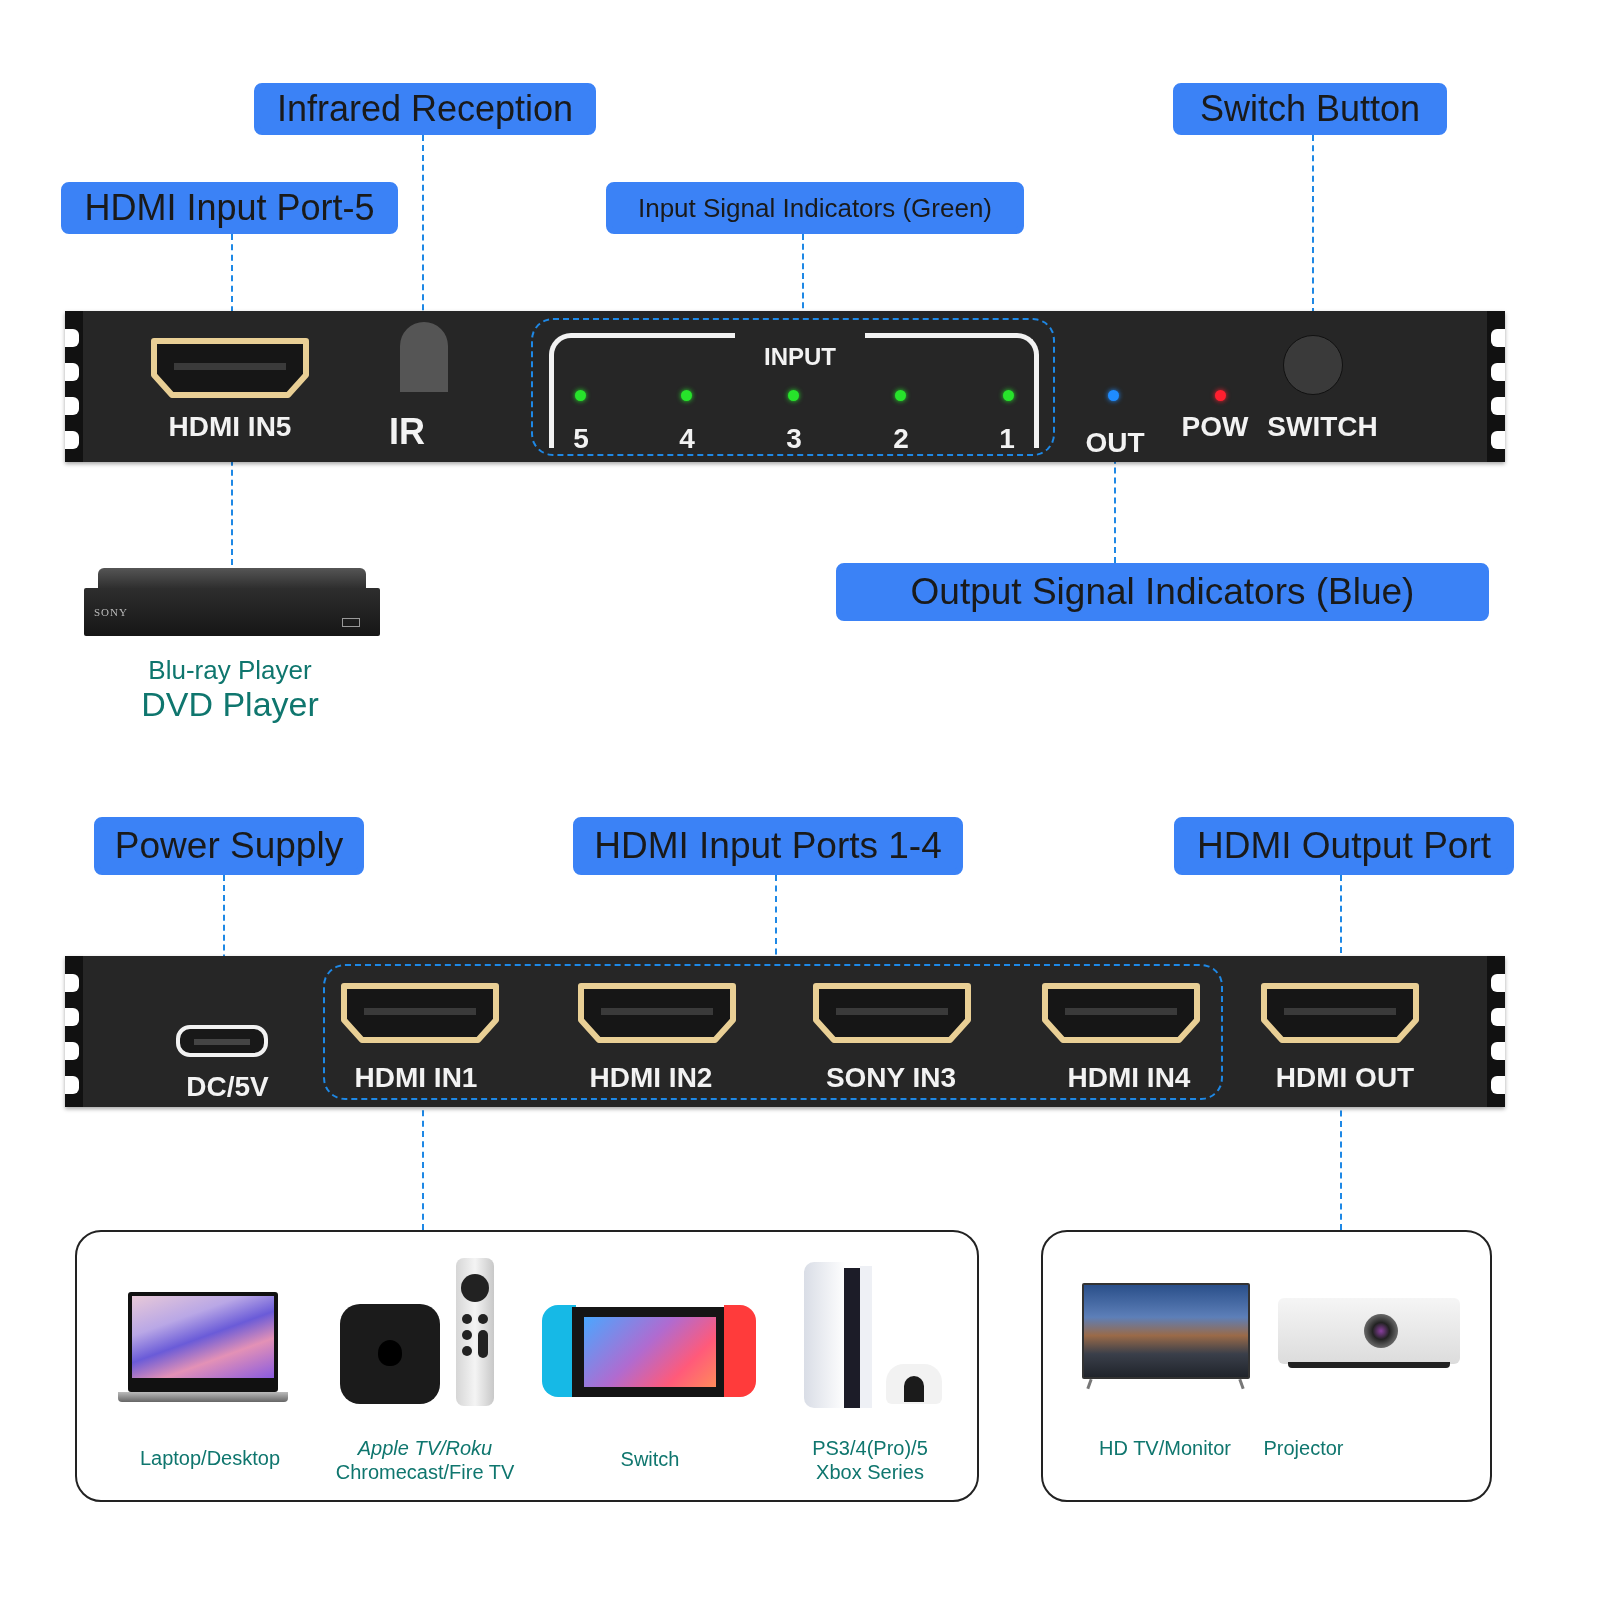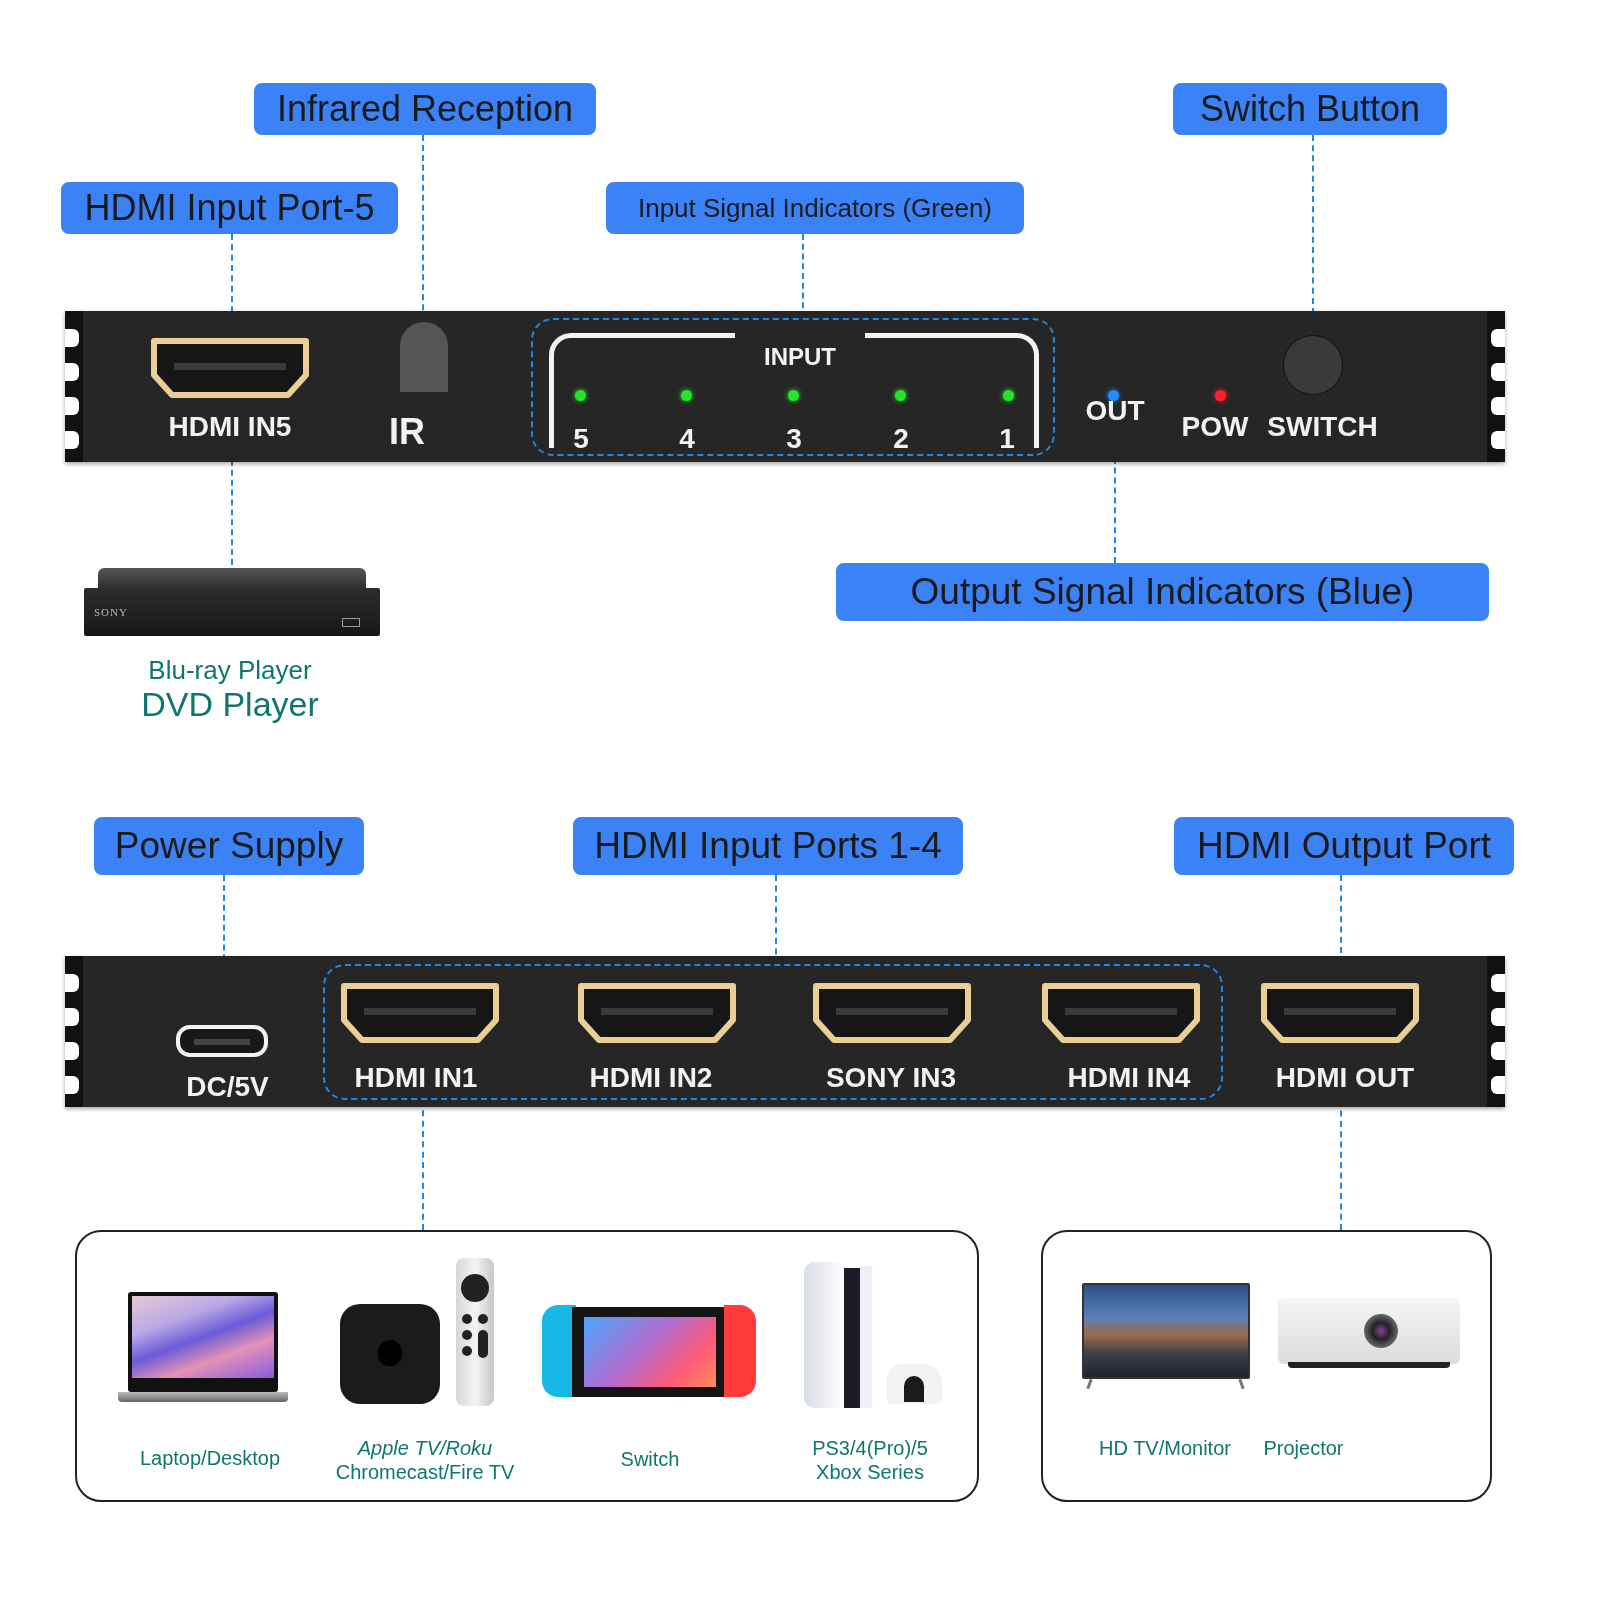--- a/index.html
+++ b/index.html
@@ -67,21 +67,21 @@
   <div class="led green" style="left:938px;top:79px;"></div>
 
   <div class="port-label" style="left:500px;top:112px;width:32px;font-size:28px;">5</div>
   <div class="port-label" style="left:606px;top:112px;width:32px;font-size:28px;">4</div>
   <div class="port-label" style="left:713px;top:112px;width:32px;font-size:28px;">3</div>
   <div class="port-label" style="left:820px;top:112px;width:32px;font-size:28px;">2</div>
   <div class="port-label" style="left:926px;top:112px;width:32px;font-size:28px;">1</div>
 
   <div class="led blue" style="left:1043px;top:79px;"></div>
   <div class="led red" style="left:1150px;top:79px;"></div>
-  <div class="port-label" style="left:1010px;top:84px;width:80px;font-size:28px;">OUT</div>
+  <div class="port-label" style="left:1010px;top:116px;width:80px;font-size:28px;">OUT</div>
   <div class="port-label" style="left:1112px;top:100px;width:76px;font-size:28px;">POW</div>
   <div class="port-label" style="left:1195px;top:100px;width:125px;font-size:28px;">SWITCH</div>
   <div class="abs" style="left:1218px;top:24px;width:58px;height:58px;border-radius:50%;background:#3a3a3a;border:1px solid #111;"></div>
 </div>
 
 <div class="dash-box" style="left:531px;top:318px;width:524px;height:138px;"></div>
 
 <div class="callout" style="left:836px;top:563px;width:653px;height:58px;font-size:37px;">Output Signal Indicators (Blue)</div>
 
 <div class="abs" style="left:84px;top:568px;width:296px;height:72px;">

